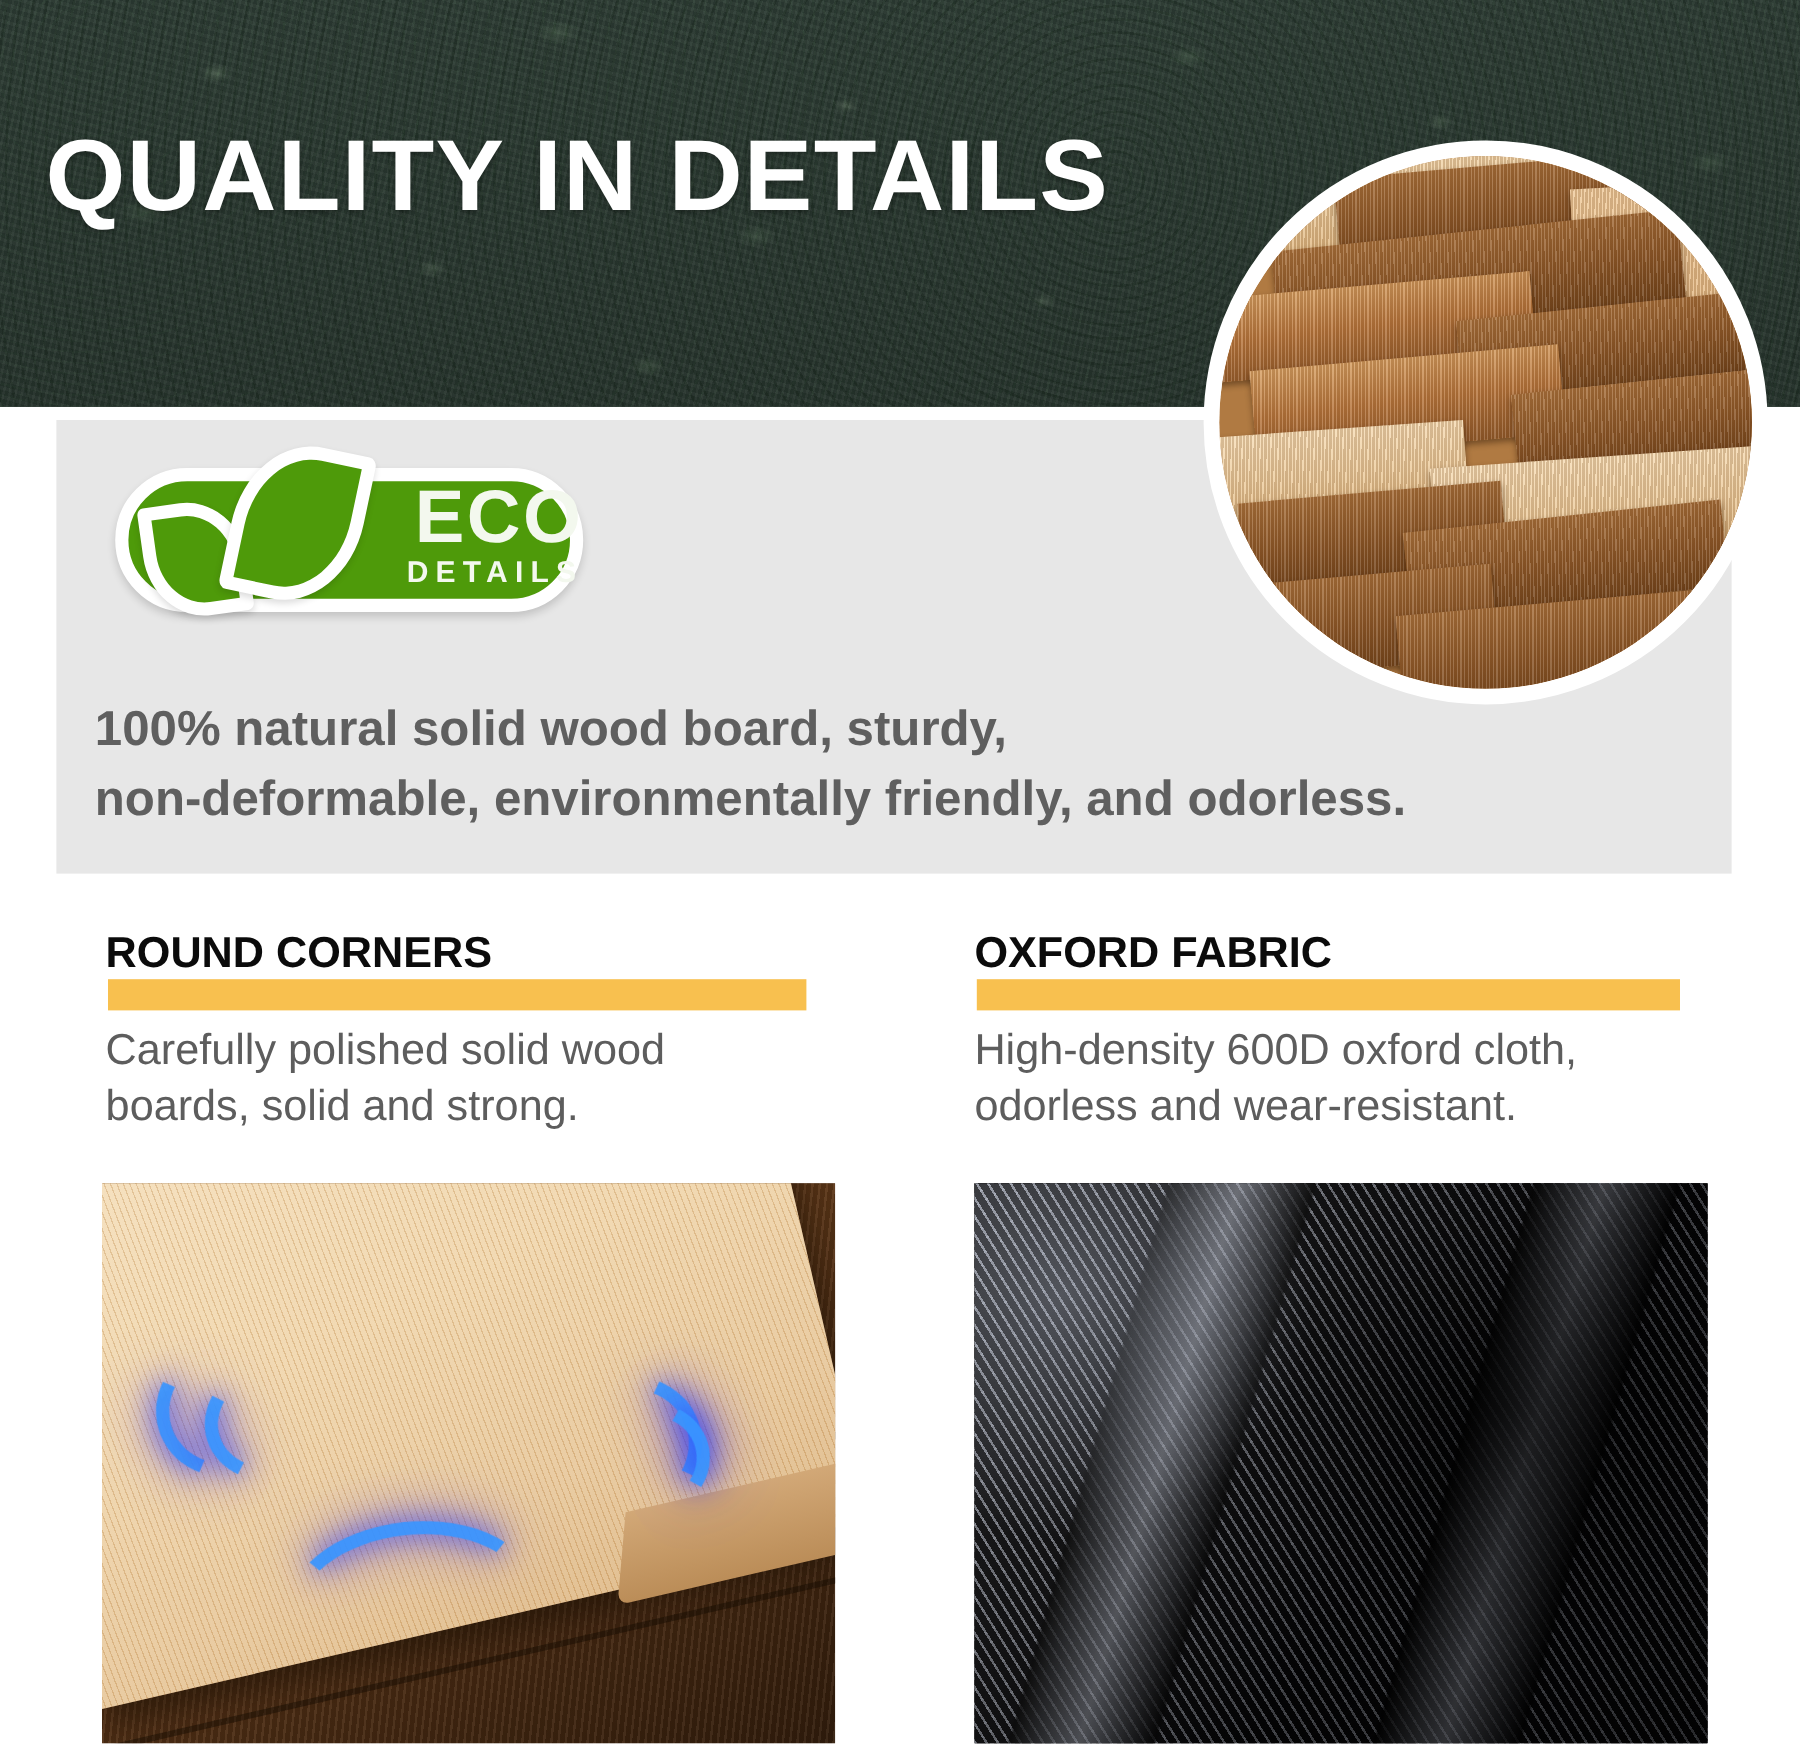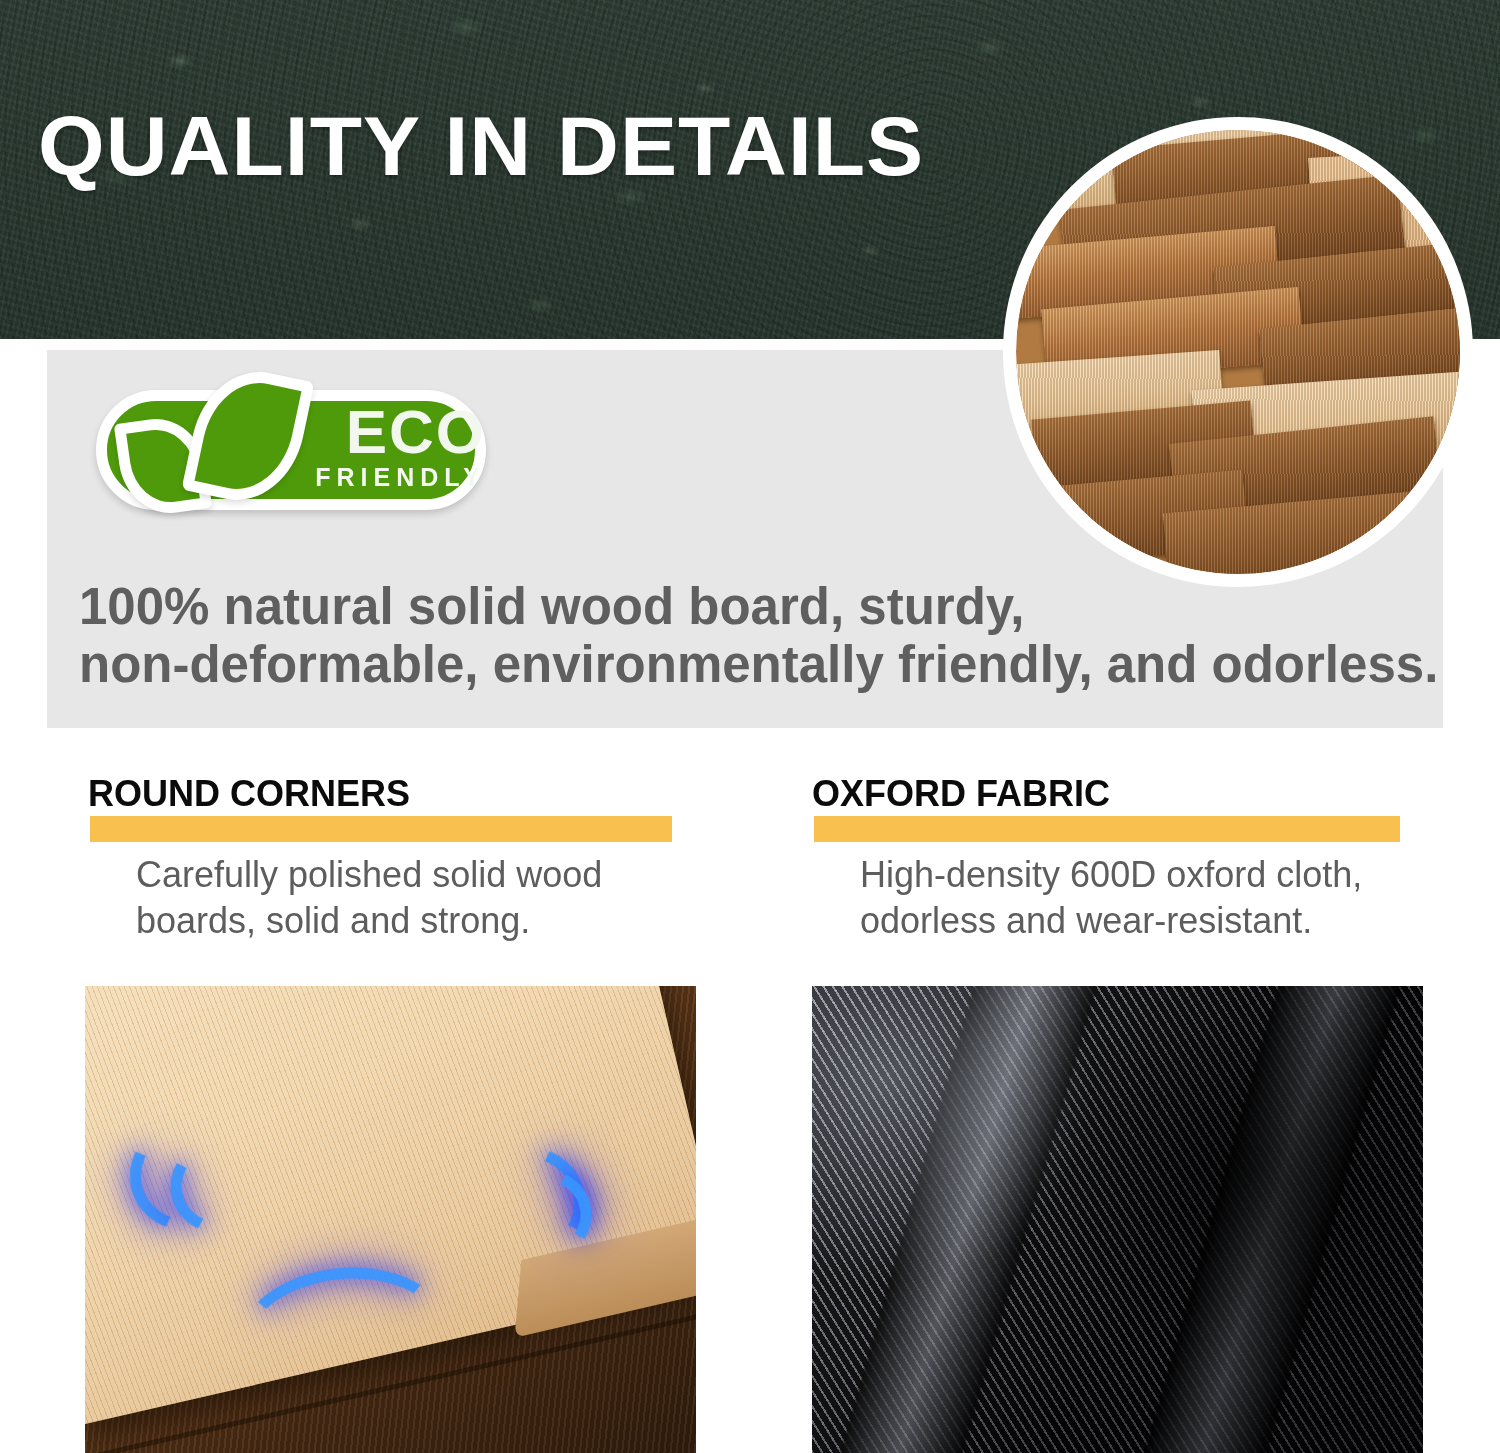--- a/index.html
+++ b/index.html
@@ -181,21 +181,21 @@
   }
 
   
   .panel-text {
     position: absolute;
     left: 79px; top: 578px;
     width: 1340px;
     color: #5f5f5f;
     font-family: "Liberation Sans Narrow", "Liberation Sans", sans-serif;
     font-weight: bold;
-    font-size: 51px;
+    font-size: 41px;
     line-height: 58px;
     z-index: 5;
   }
   .panel-text .l { display: block; white-space: nowrap; }
 
   
   .col { position: absolute; top: 766px; }
   .col.left  { left: 88px;  width: 610px; }
   .col.right { left: 812px; width: 612px; }
 
@@ -222,21 +222,20 @@
   .col.left  .heading-bar { width: 582px; }
   .col.right .heading-bar { width: 586px; }
 
   .col-desc {
     color: #5d5d5d;
     font-family: "Liberation Sans", sans-serif;
     font-weight: normal;
     font-size: 36px;
     line-height: 46px;
     margin-top: 6px;
-    margin-left: 48px;
   }
   .col-desc .l { display: block; white-space: nowrap; }
 
   
   .photo {
     position: absolute;
     top: 986px;
     width: 611px; height: 467px;
     overflow: hidden;
   }
@@ -395,21 +394,21 @@
 </div>
 
 <div class="gray-panel"></div>
 
 <div class="eco-badge">
   <div class="eco-pill"></div>
   <div class="eco-leaf-small"></div>
   <div class="eco-leaf-big"></div>
   <div class="eco-text">
     <div class="eco-main">ECO</div>
-    <div class="eco-sub">FRIENDLY</div>
+    <div class="eco-sub">DETAILS</div>
   </div>
 </div>
 
 <div class="panel-text">
   <span class="l">100% natural solid wood board, sturdy,</span>
   <span class="l">non-deformable, environmentally friendly, and odorless.</span>
 </div>
 
 <div class="col left">
   <div class="heading-wrap">

